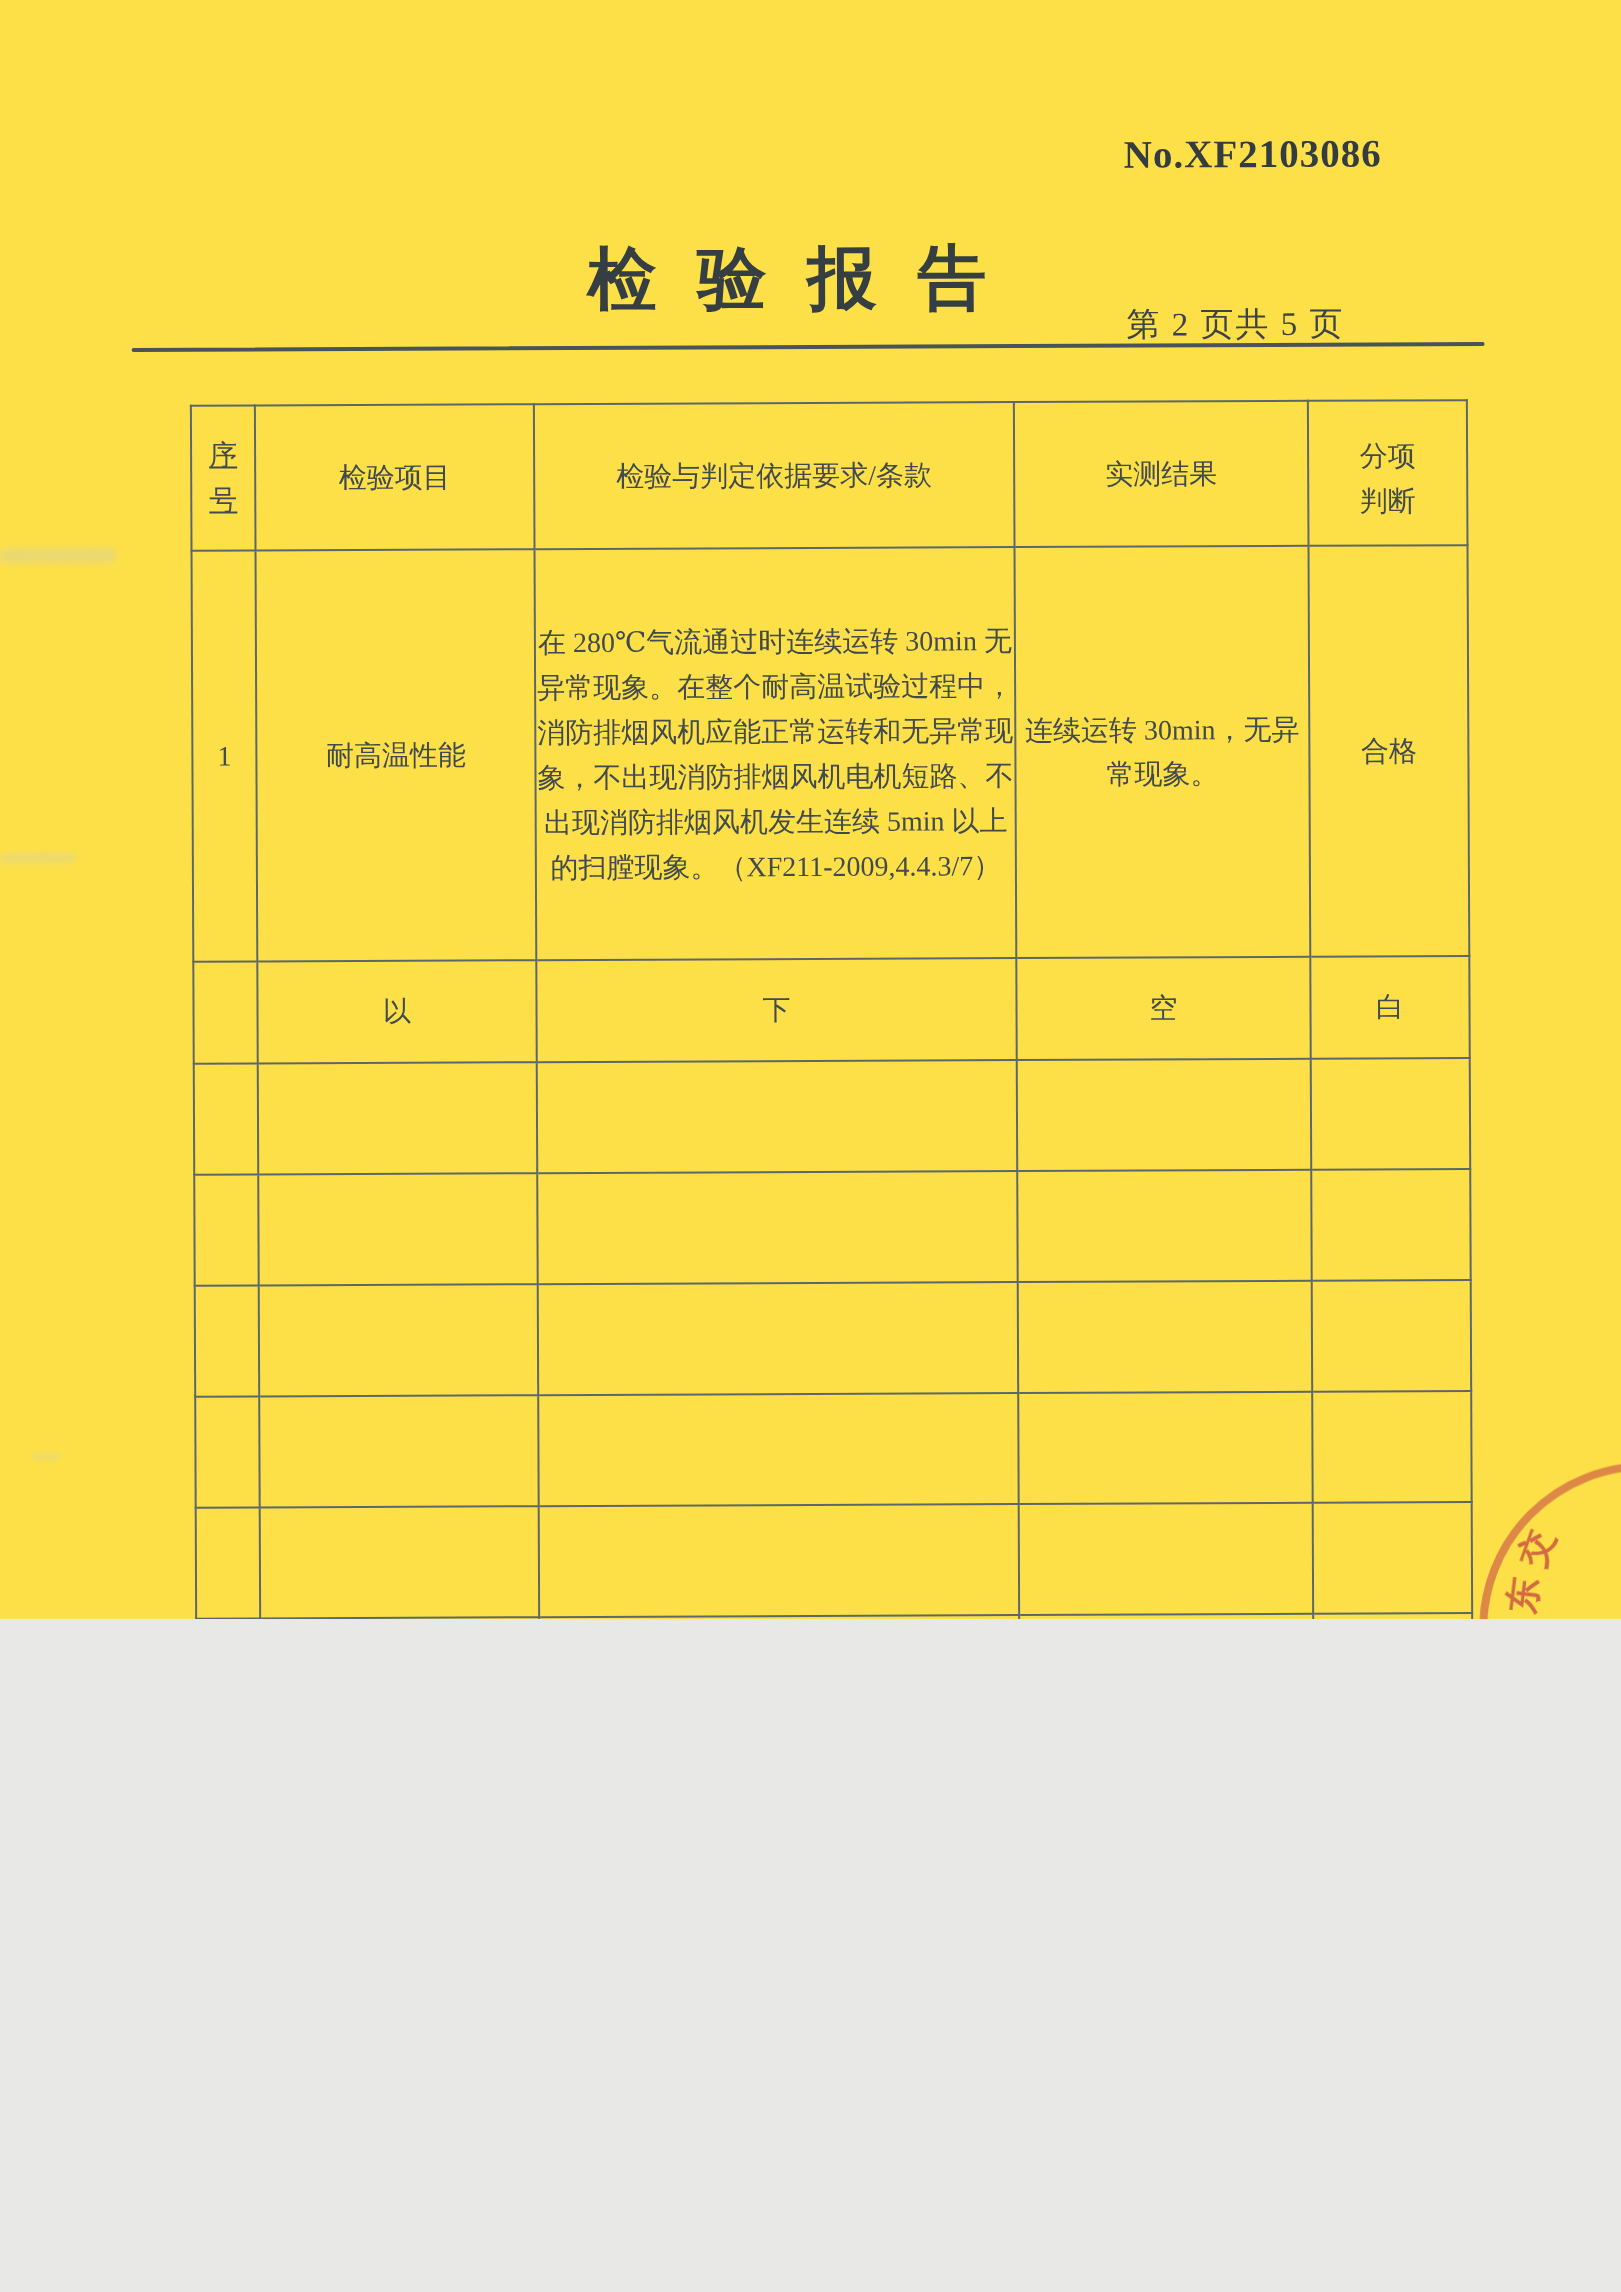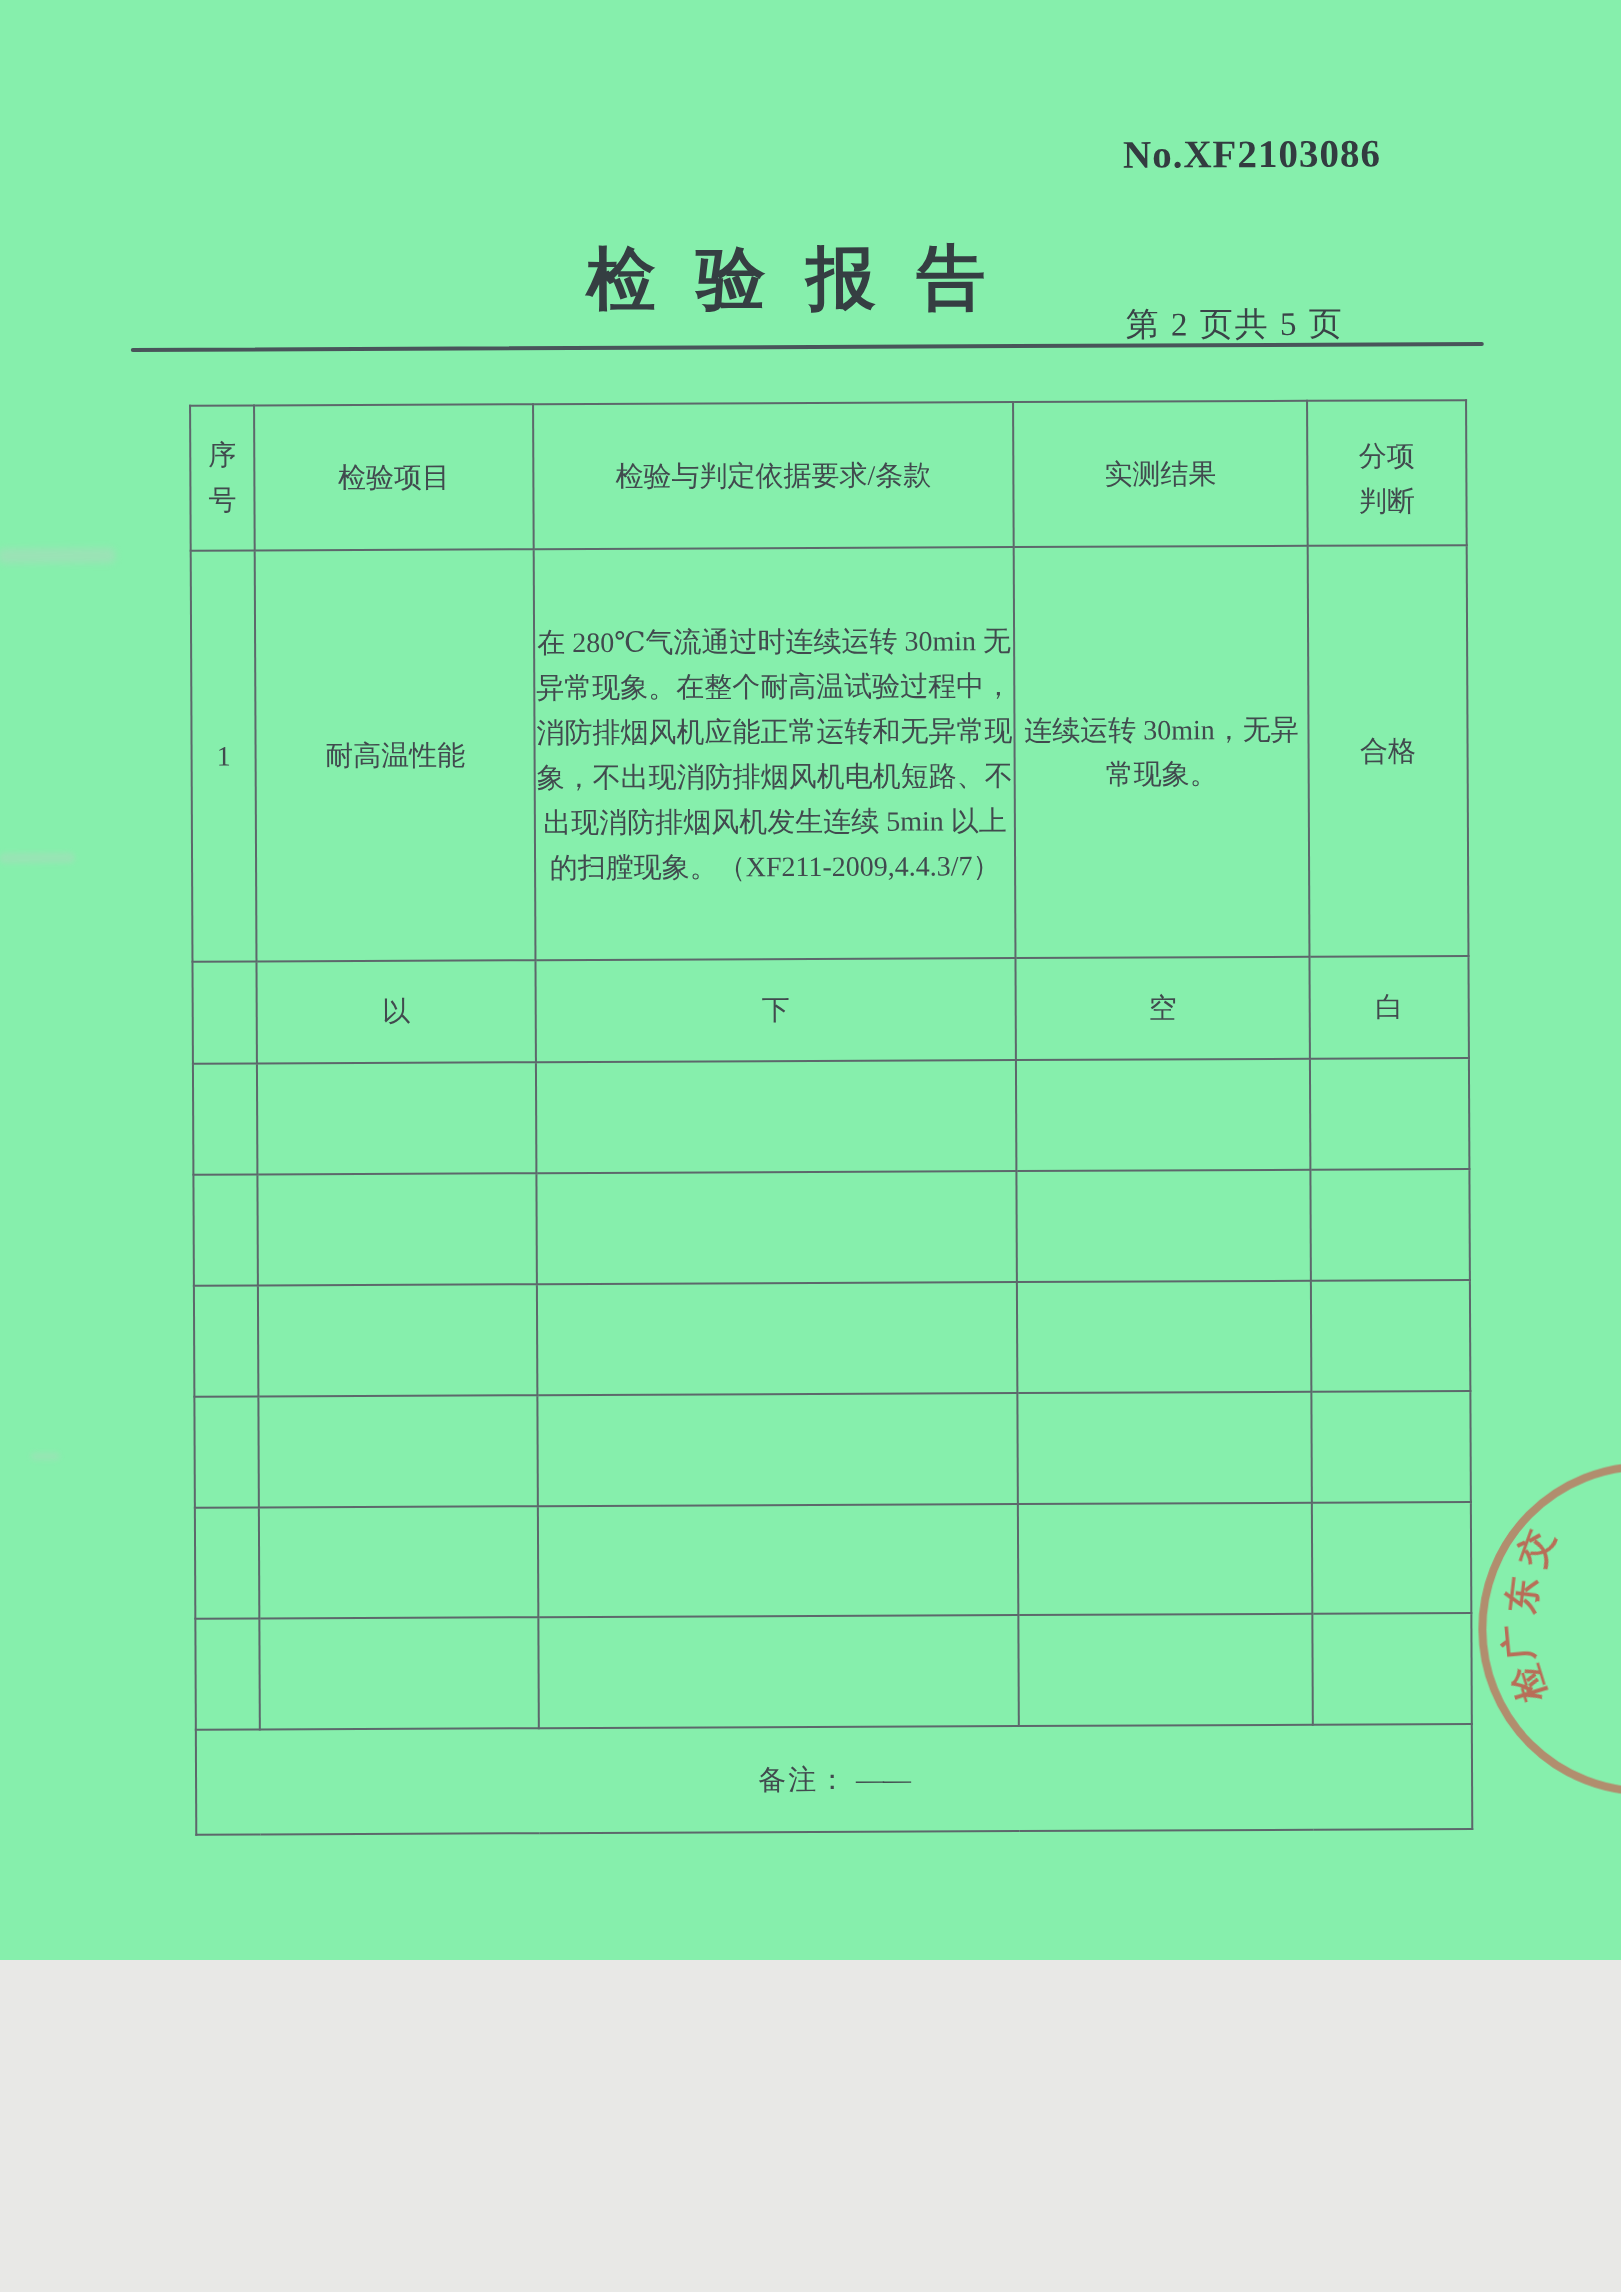--- a/index.html
+++ b/index.html
@@ -1,20 +1,20 @@
 <!DOCTYPE html>
 <html><head>
 <meta charset="utf-8">
 <style>
   html,body{margin:0;padding:0;background:#e8e8e6;}
   .page{
     position:relative;
-    width:1621px;height:1960px;
+    width:1621px;height:1619px;
     margin:0 auto;
-    background:#86efac;
+    background:#fde047;
     overflow:hidden;
     font-family:"Liberation Serif","DejaVu Serif",serif;
     color:#3f484b;
   }
   .tilt{position:absolute;inset:0;transform:rotate(-0.25deg);transform-origin:50% 55%;}
 
   .report-no{
     position:absolute;left:1127px;top:133px;
     font-size:39px;font-weight:bold;letter-spacing:1px;color:#333c40;
     white-space:nowrap;
@@ -46,21 +46,21 @@
     padding:0;
     overflow:hidden;
   }
   tr.r-header{height:145px;}
   tr.r-main{height:411px;}
   tr.r-blank{height:102px;}
   tr.r-empty{height:111px;}
   tr.r-remark{height:105px;}
 
   .hwrap{display:inline-block;line-height:1.6;}
-  .w1{width:1.15em;}
+  .w1{width:1.15em;text-decoration:underline;}
   .w2{width:2.35em;margin-top:12px;}
 
   td.basis-cell{
     text-align:justify;padding:0 13.7px;line-height:45px;
   }
   td.result-cell{
     text-align:left;padding:0 11.8px;line-height:44px;
   }
   td.remark-cell{
     text-align:left;padding-left:35px;font-size:29px;letter-spacing:2px;

